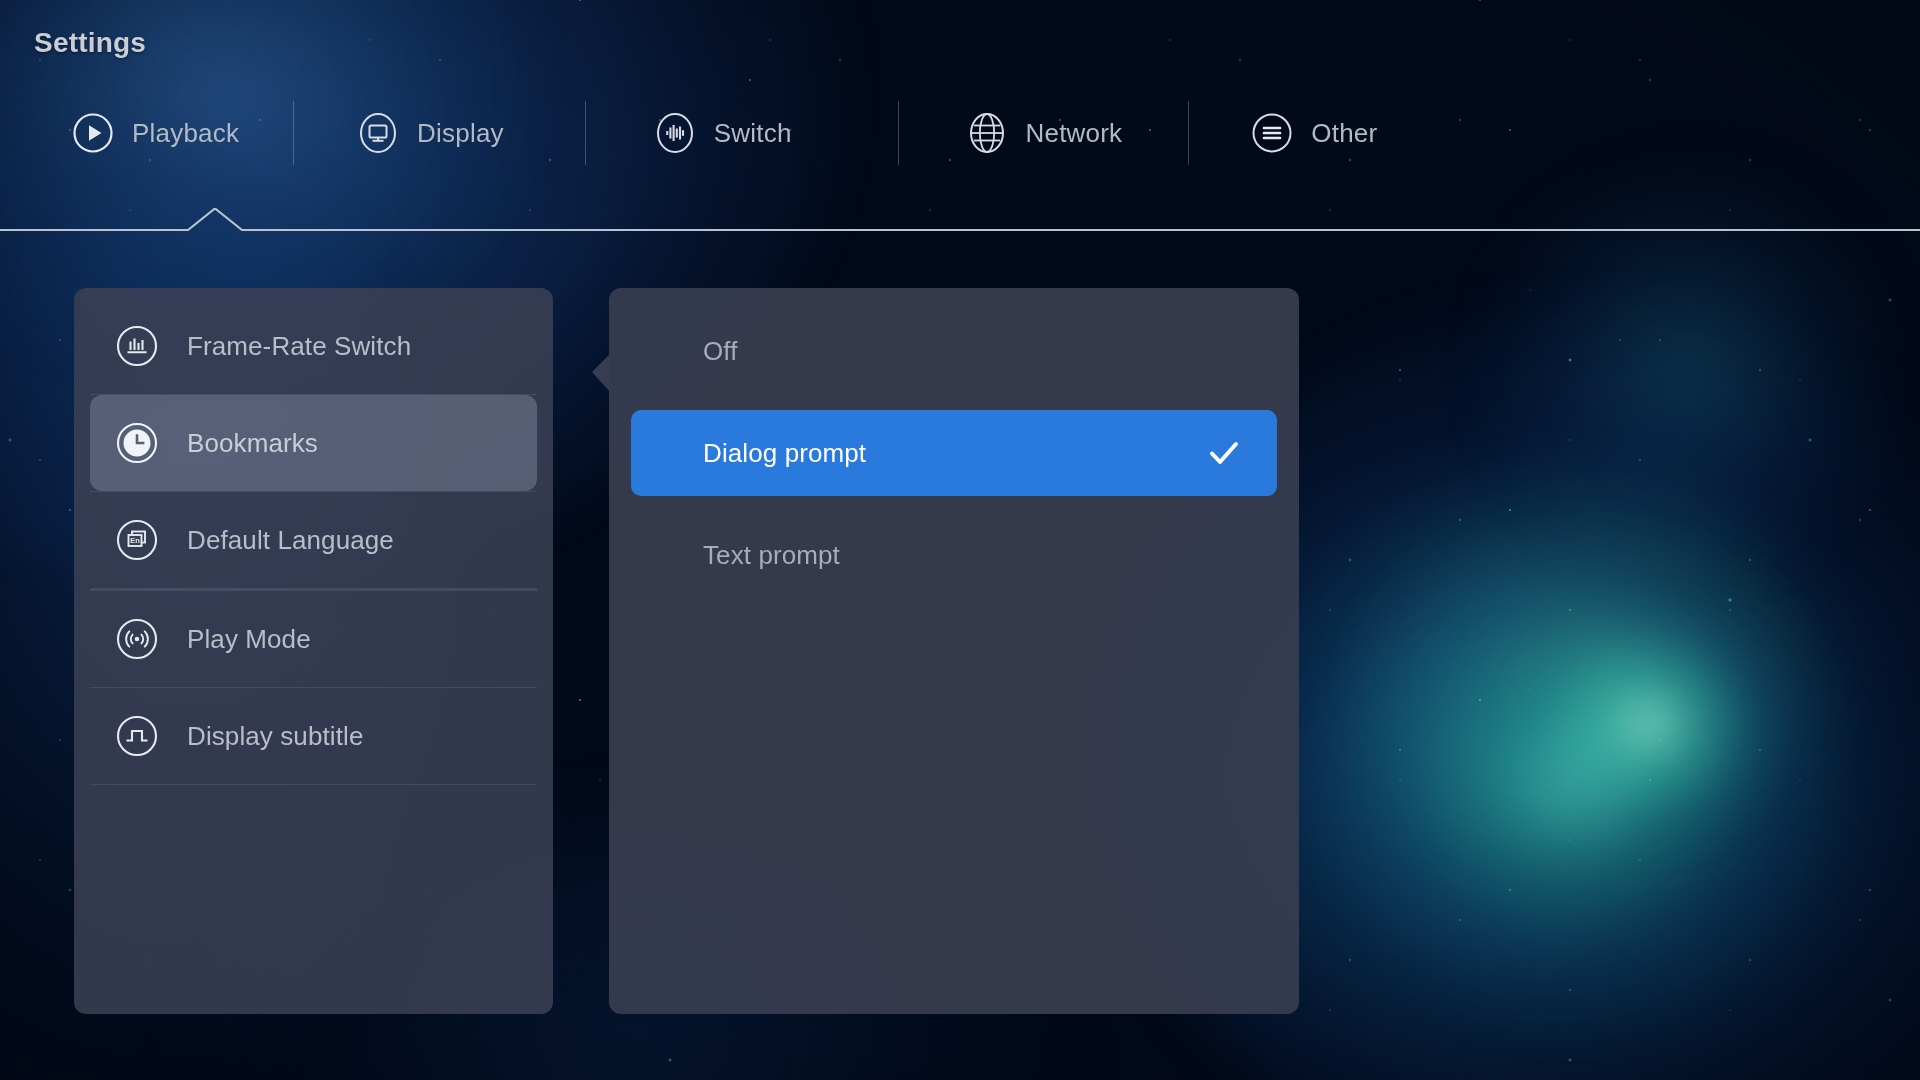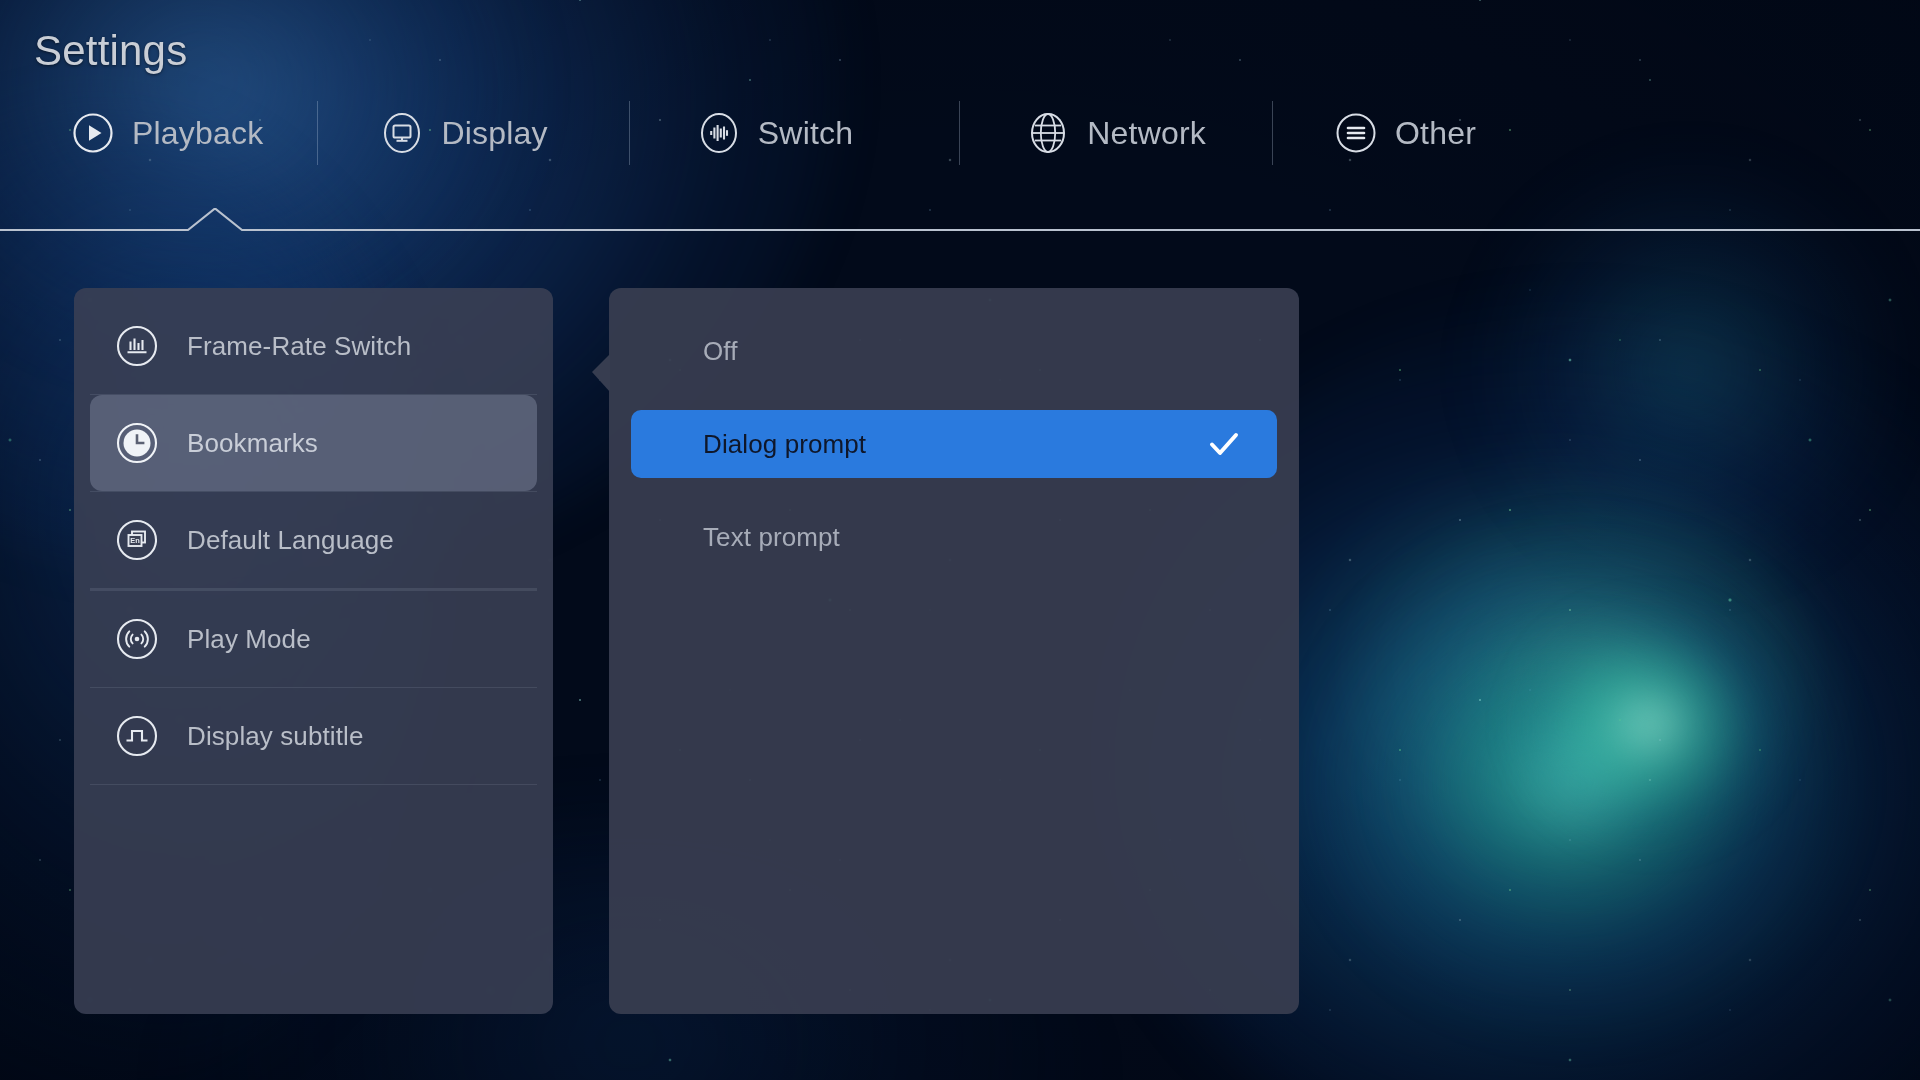--- a/index.html
+++ b/index.html
@@ -162,22 +162,22 @@
       rgba(0,0,0,0) 40%, rgba(0,4,14,0.42) 100%);
     pointer-events: none;
   }
 
   
   #screen { position: absolute; inset: 0; }
 
   #page-title {
     position: absolute;
     left: 34px; top: 27px;
-    font-size: 42px;
-    font-weight: 400;
+    font-size: 28px;
+    font-weight: 700;
     color: #c9ced6;
     letter-spacing: .2px;
     text-shadow: 0 1px 3px rgba(0,0,0,.5);
   }
 
   #tabbar {
     position: absolute;
     left: 0; top: 98px;
     width: 100%;
     height: 70px;
@@ -192,21 +192,21 @@
     padding: 0 0 0 0;
     position: relative;
     cursor: pointer;
   }
   .tab .tab-ico {
     width: 42px; height: 42px;
     display: flex; align-items: center; justify-content: center;
     flex: 0 0 auto;
   }
   .tab .tab-label {
-    font-size: 32px;
+    font-size: 26px;
     color: #b4bac4;
     white-space: nowrap;
     letter-spacing: .2px;
   }
   .tab-sep {
     width: 1px;
     height: 64px;
     background: rgba(190,205,225,0.30);
     flex: 0 0 auto;
   }
@@ -285,22 +285,22 @@
     color: #a7acb8;
     letter-spacing: .1px;
     border-radius: 10px;
     margin: 0 22px;
     cursor: pointer;
     justify-content: space-between;
   }
   .option .opt-label { white-space: nowrap; }
   .option.selected {
     background: #2a7ade;
-    color: #0f172a;
-    height: 68px;
+    color: #ffffff;
+    height: 86px;
   }
   .option .check {
     width: 38px; height: 38px;
     display: none;
     align-items: center; justify-content: center;
   }
   .option.selected .check { display: flex; }
   .opt-gap-sm { height: 10px; }
   .opt-gap-md { height: 18px; }
 

